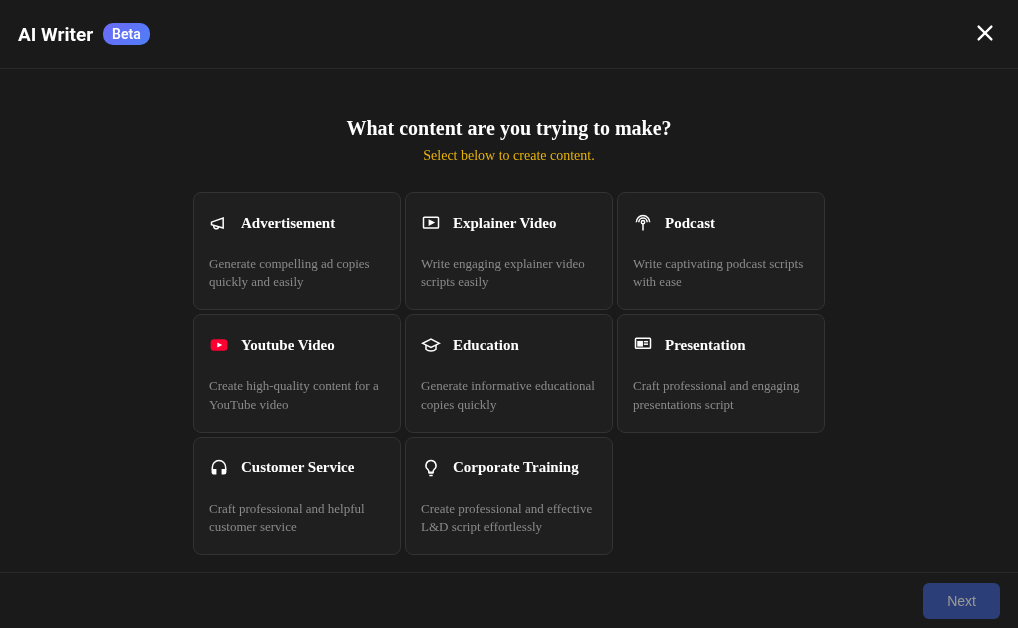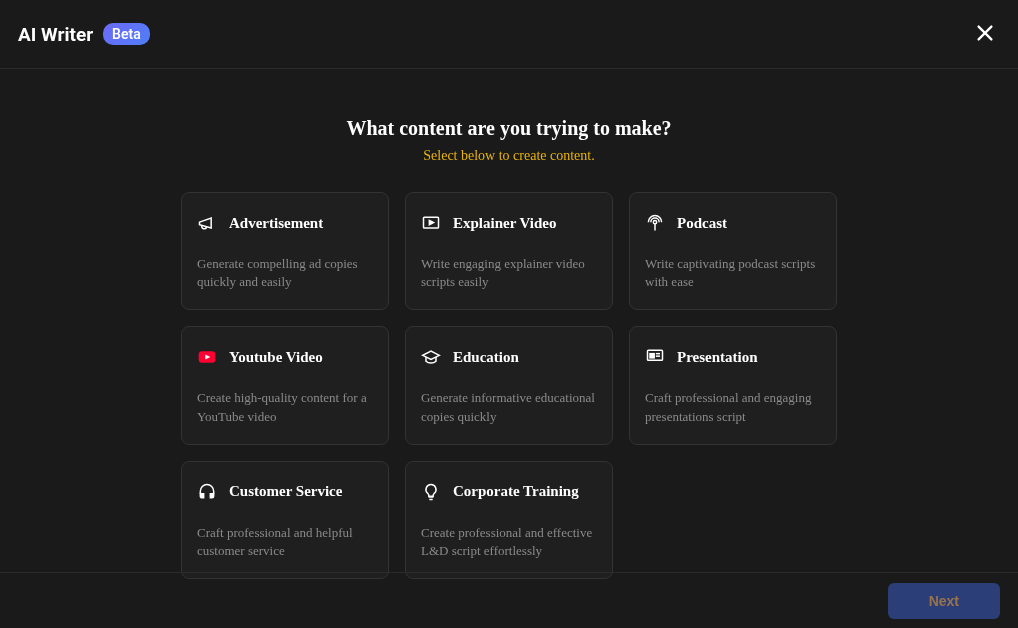--- a/index.html
+++ b/index.html
@@ -55,21 +55,21 @@
   }
   .subheading {
     font-size: 14px;
     color: #eab308;
     margin-bottom: 28px;
   }
   
   .grid {
     display: grid;
     grid-template-columns: repeat(3, 208px);
-    gap: 16px;
+    gap: 4px;
     justify-content: center;
     margin: 16px auto;
   }
   .card {
     background: #1f1f1f;
     border: 1px solid #333333;
     border-radius: 8px;
     padding: 20px 15px 18px 15px;
     text-align: left;
     cursor: pointer;
@@ -110,26 +110,26 @@
     right: 0;
     height: 56px;
     border-top: 1px solid #2a2a2a;
     display: flex;
     align-items: center;
     justify-content: flex-end;
     padding: 0 18px;
   }
   .next-btn {
     background: #3a5cc4;
-    color: #fdba74;
+    color: #ffffff;
     border: none;
     border-radius: 6px;
-    padding: 10px 41px;
+    padding: 10px 24px;
     font-size: 14px;
-    font-weight: 700;
+    font-weight: 400;
     cursor: pointer;
     opacity: 0.55;
   }
 </style>
 </head>
 <body>
 
 <div class="header">
   <div class="header-left">
     <span class="app-title">AI Writer</span>

